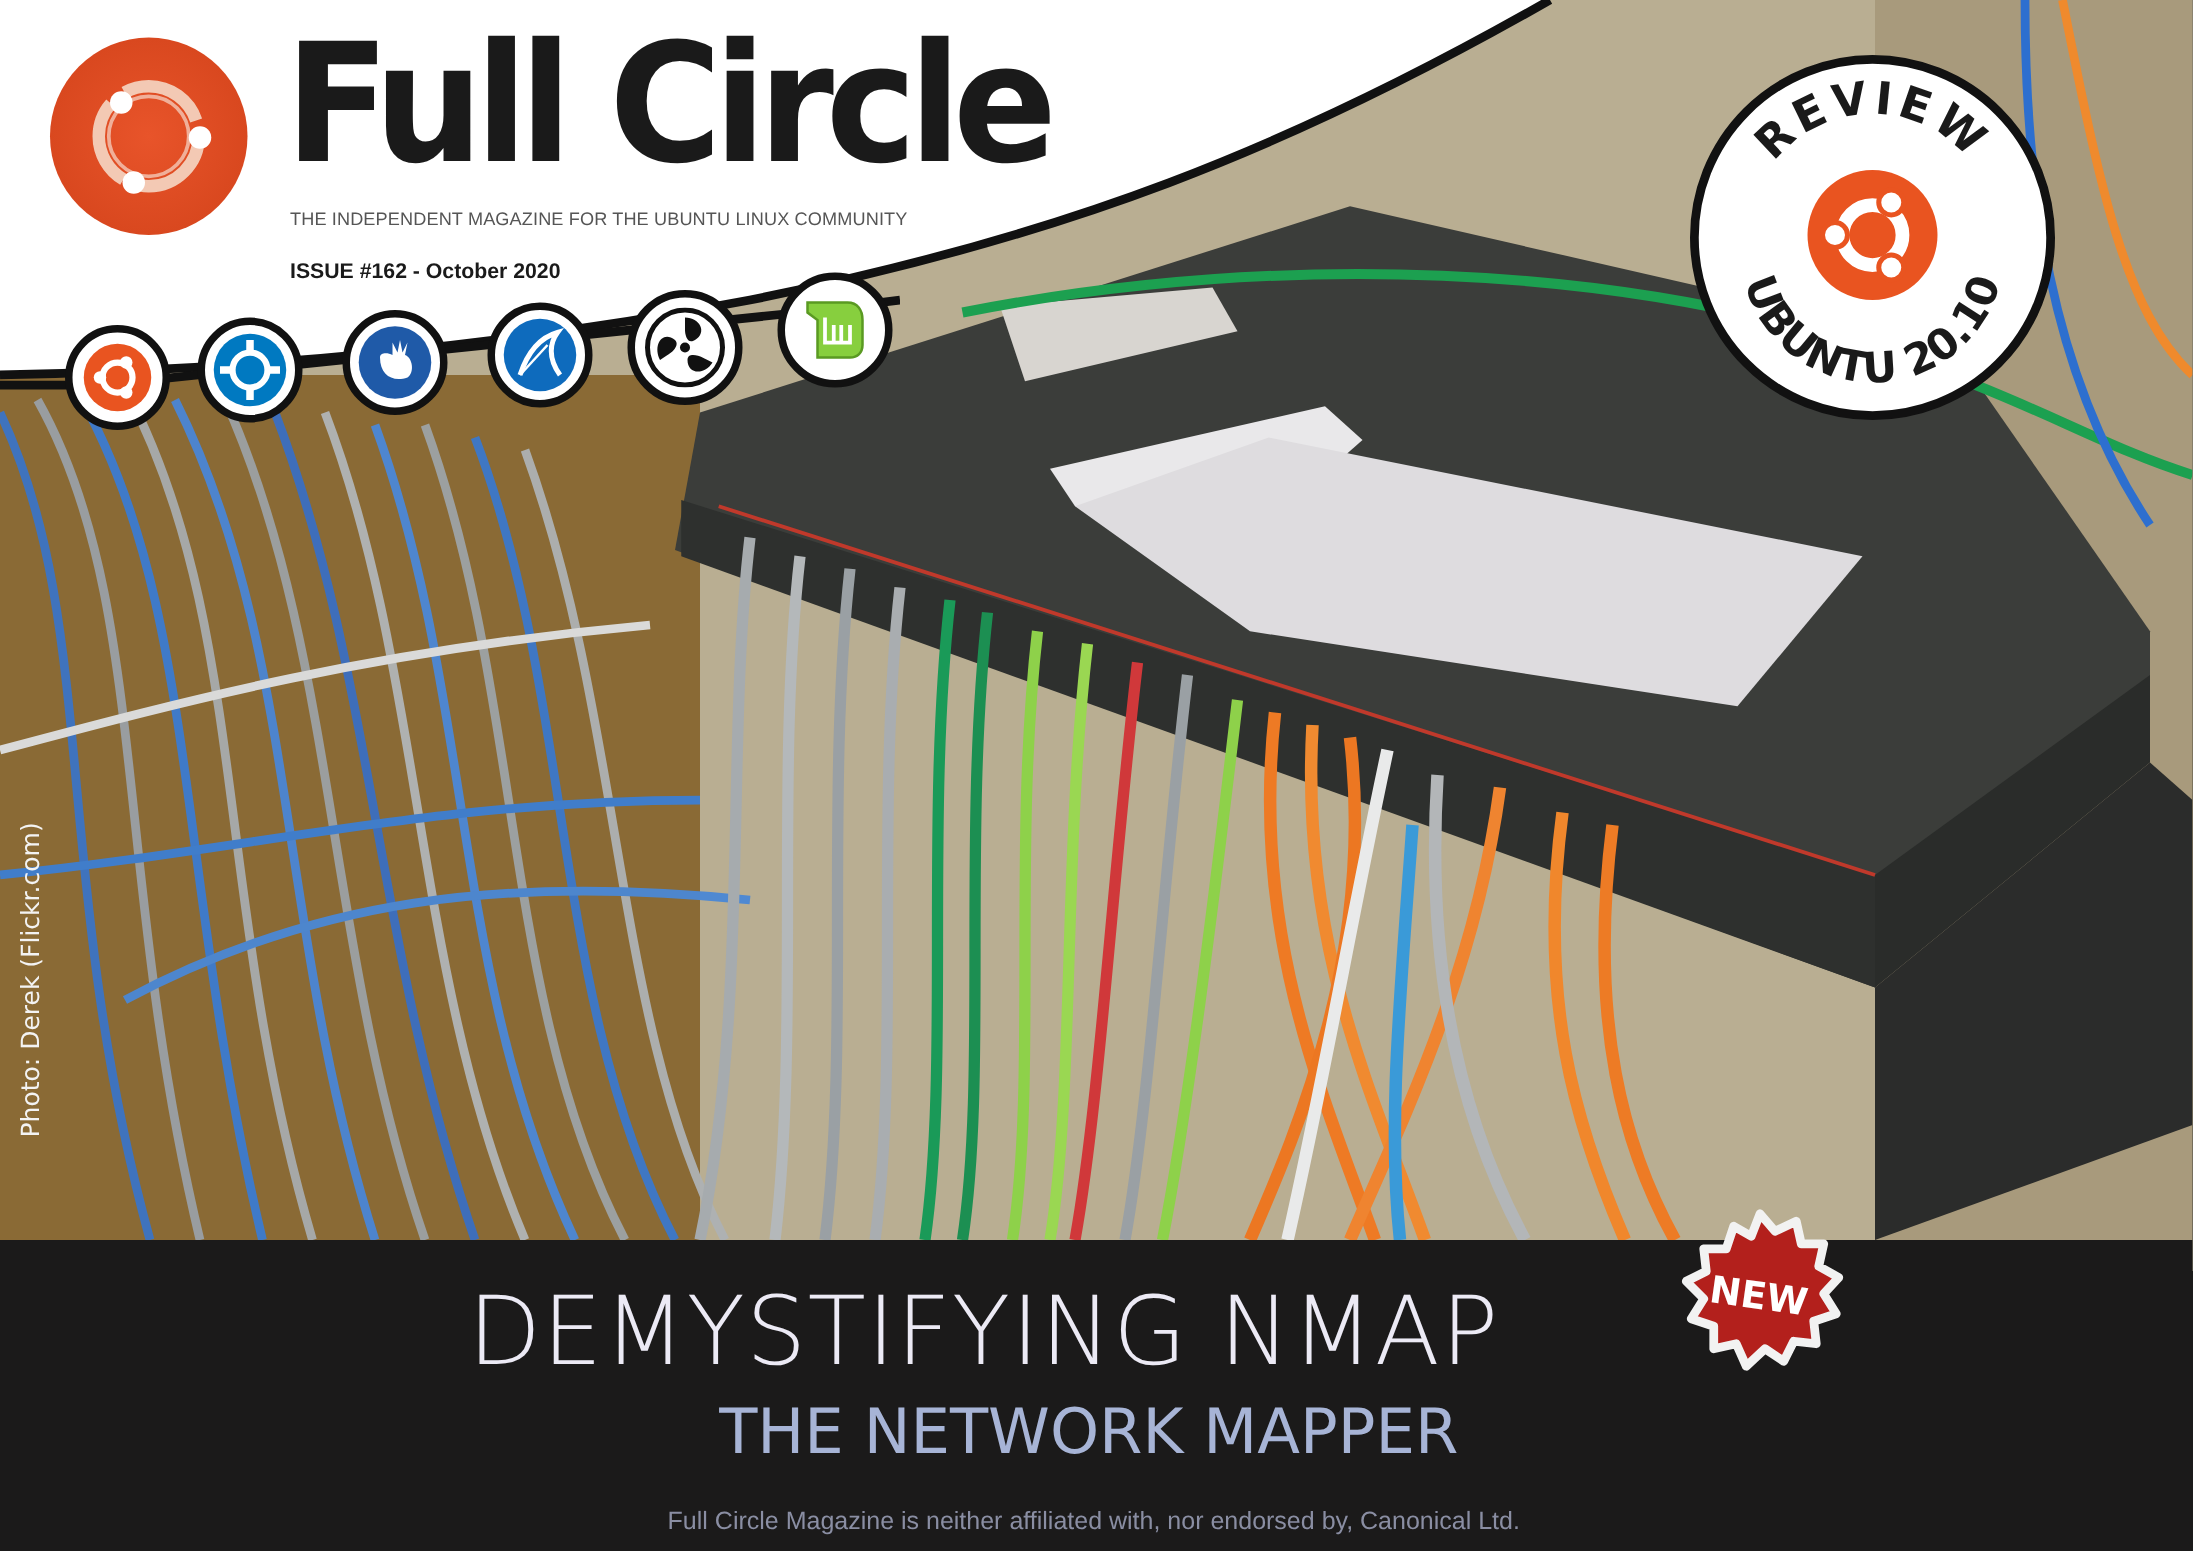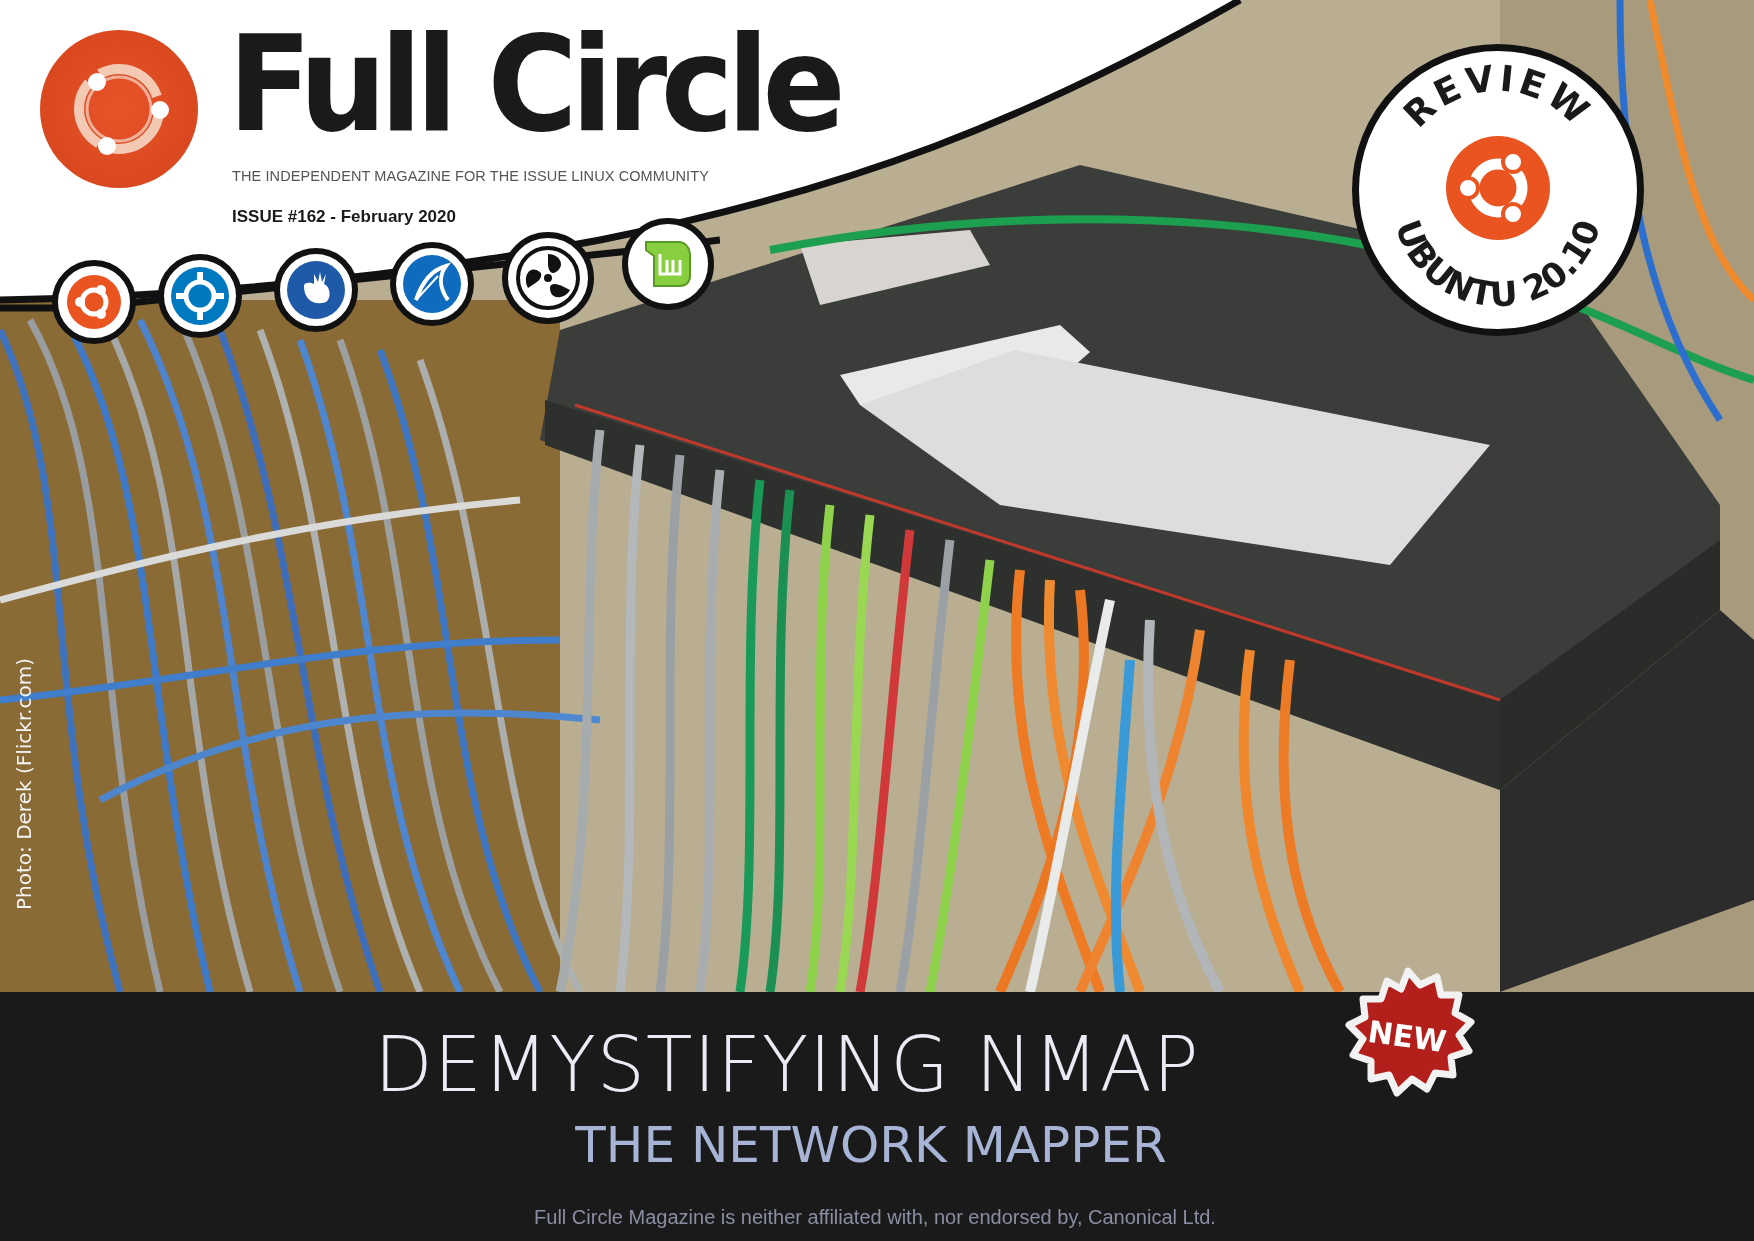--- a/index.html
+++ b/index.html
@@ -108,22 +108,22 @@
 <div class="logo">
   <svg width="158" height="158" viewBox="0 0 158 158">
     <circle cx="79" cy="79" r="40" stroke="#f3c9b4" stroke-width="10" fill="none" stroke-dasharray="70 14"></circle>
     <circle cx="79" cy="79" r="32" stroke="#f6d9ca" stroke-width="3" fill="none" opacity="0.7"></circle>
     <circle cx="57" cy="52" r="9" fill="#fff"></circle>
     <circle cx="120" cy="80" r="9" fill="#fff"></circle>
     <circle cx="67" cy="116" r="9" fill="#fff"></circle>
   </svg>
 </div>
 <div class="title">Full Circle</div>
-<div class="tagline">THE INDEPENDENT MAGAZINE FOR THE ISSUE LINUX COMMUNITY</div>
-<div class="issue">ISSUE #162 - February 2020</div>
+<div class="tagline">THE INDEPENDENT MAGAZINE FOR THE UBUNTU LINUX COMMUNITY</div>
+<div class="issue">ISSUE #162 - October 2020</div>
 
 <svg style="position:absolute;left:0;top:220px" width="720" height="120">
   <path d="M0,88 L80,88 L640,30 L720,20" stroke="#111" stroke-width="7" fill="none"></path>
 </svg>
 
 <div class="distro" style="left:52px;top:260px">
   <svg width="56" height="56" viewBox="0 0 56 56">
     <circle cx="28" cy="28" r="27" fill="#e95420"></circle>
     <circle cx="28" cy="28" r="12" stroke="#fff" stroke-width="5" fill="none"></circle>
     <circle cx="14" cy="28" r="5" fill="#fff"></circle>

